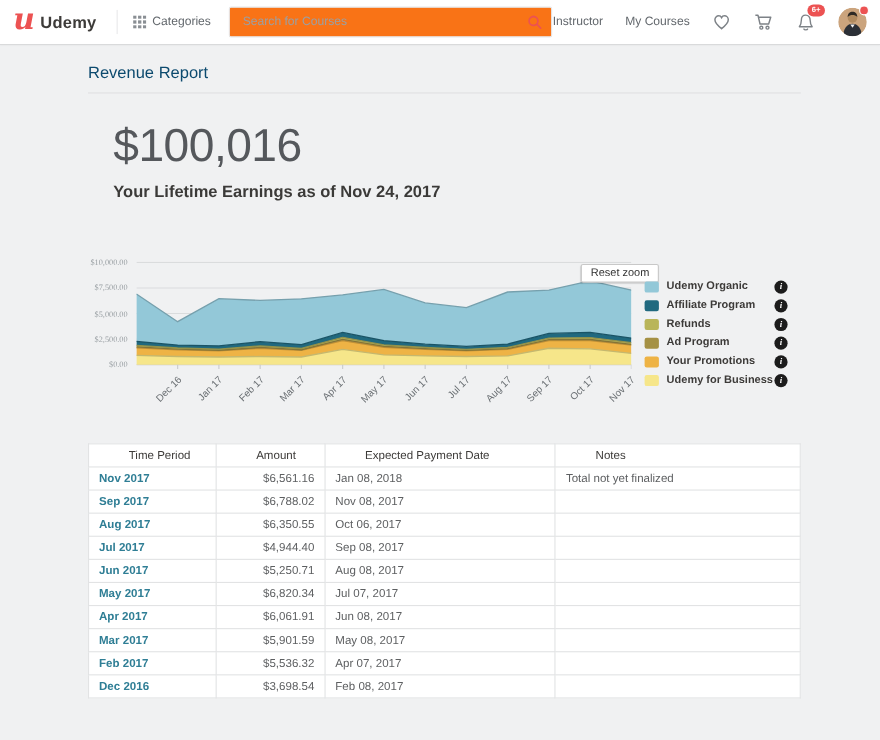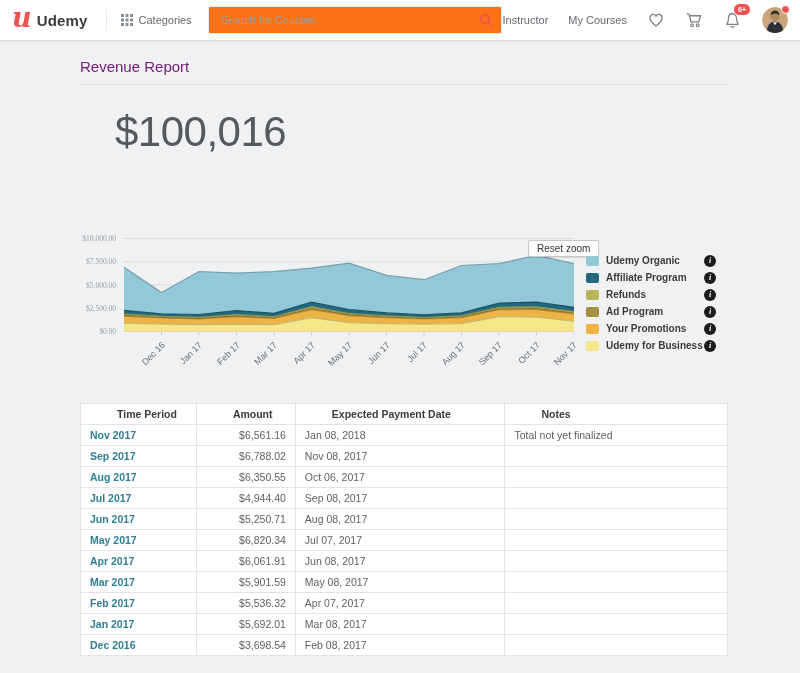--- a/index.html
+++ b/index.html
@@ -41,23 +41,23 @@
     position:absolute; top:-7px; right:-8px; background:#ec5252; color:#fff;
     font-size:7px; font-weight:bold; border-radius:8px; padding:2px 4px; line-height:1;
   }
   .avatar { position:relative; width:26px; height:26px; cursor:pointer; }
   .avatar svg { border-radius:50%; display:block; }
   .presence-dot {
     position:absolute; top:-2px; right:-2px; width:9px; height:9px;
     background:#ec5252; border:1.5px solid #fff; border-radius:50%;
   }
   
-  .page-title { position:absolute; left:80px; top:58px; font-size:15px; color:#701a75; }
+  .page-title { position:absolute; left:80px; top:58px; font-size:15px; color:#0c4a6e; }
   .title-divider { position:absolute; left:80px; top:84px; width:648px; height:1px; background:#dfe0e2; }
-  .summary { position:absolute; left:115px; top:108px; }
+  .summary { position:absolute; left:103px; top:108px; }
   .summary-amount { font-size:42px; font-weight:300; color:#55585c; letter-spacing:-.5px; }
   .summary-caption { margin-top:10px; font-size:15px; font-weight:bold; color:#3b3a38; }
   
   .chart { position:absolute; left:80px; top:226px; width:690px; height:170px; }
   .ylabel { position:absolute; left:0; width:36px; text-align:right; font-size:7.5px; color:#9aa0a4;font-family:Liberation Serif, serif; }
   .plot { position:absolute; left:44px; top:12px; }
   .xlabels { position:absolute; left:0; top:0; width:100%; height:100%; pointer-events:none; }
   .xlabel {
     position:absolute; top:114px; width:68px; text-align:right;
     font-size:9px; color:#6a6f73; transform:rotate(-45deg); transform-origin:100% 0;
@@ -77,21 +77,21 @@
     justify-content:center; font-family:"Liberation Serif", serif; font-style:italic; flex:none;
   }
   
   .report-table {
     position:absolute; left:80px; top:403px; width:648px;
     border-collapse:collapse; font-size:10.5px; background:#fff;
   }
   .report-table th, .report-table td {
     border:1px solid #e2e3e4; padding:4px 9px; height:21px; text-align:left; vertical-align:middle;
   }
-  .report-table th { font-weight:bold; color:#3d3b39;padding-left:36px; }
+  .report-table th { font-weight:normal; color:#3d3b39;padding-left:36px; }
   .report-table td { color:#5d5f61; }
   .report-table td.amount { text-align:right; }
   .period-link { color:#2f7e95; font-weight:bold; text-decoration:none; cursor:pointer; }
   .c1 { width:116px; } .c2 { width:99px; } .c3 { width:210px; } .c4 { width:223px; }
 </style>
 </head>
 <body>
 
 <div class="navbar">
   <div class="logo">
@@ -155,20 +155,21 @@
       <span class="presence-dot"></span>
     </span>
   </div>
 </div>
 
 <div class="page-title">Revenue Report</div>
 <div class="title-divider"></div>
 
 <div class="summary">
   <div class="summary-amount">$100,016</div>
+  <div class="summary-caption">Your Lifetime Earnings as of Nov 24, 2017</div>
 </div>
 
 <div class="chart">
   <div id="ylabels">
       <div class="ylabel" style="top: 8px;">$10,000.00</div>
       <div class="ylabel" style="top: 31.25px;">$7,500.00</div>
       <div class="ylabel" style="top: 54.5px;">$5,000.00</div>
       <div class="ylabel" style="top: 77.75px;">$2,500.00</div>
       <div class="ylabel" style="top: 101px;">$0.00</div>
     </div>
@@ -312,25 +313,19 @@
         <td>May 08, 2017</td>
         <td></td>
       </tr>
       <tr>
         <td><a class="period-link">Feb 2017</a></td>
         <td class="amount">$5,536.32</td>
         <td>Apr 07, 2017</td>
         <td></td>
       </tr>
       <tr>
-        <td><a class="period-link">Jan 2017</a></td>
-        <td class="amount">$5,692.01</td>
-        <td>Mar 08, 2017</td>
-        <td></td>
-      </tr>
-      <tr>
         <td><a class="period-link">Dec 2016</a></td>
         <td class="amount">$3,698.54</td>
         <td>Feb 08, 2017</td>
         <td></td>
       </tr>
     </tbody>
 </table>
 
 </body></html>

